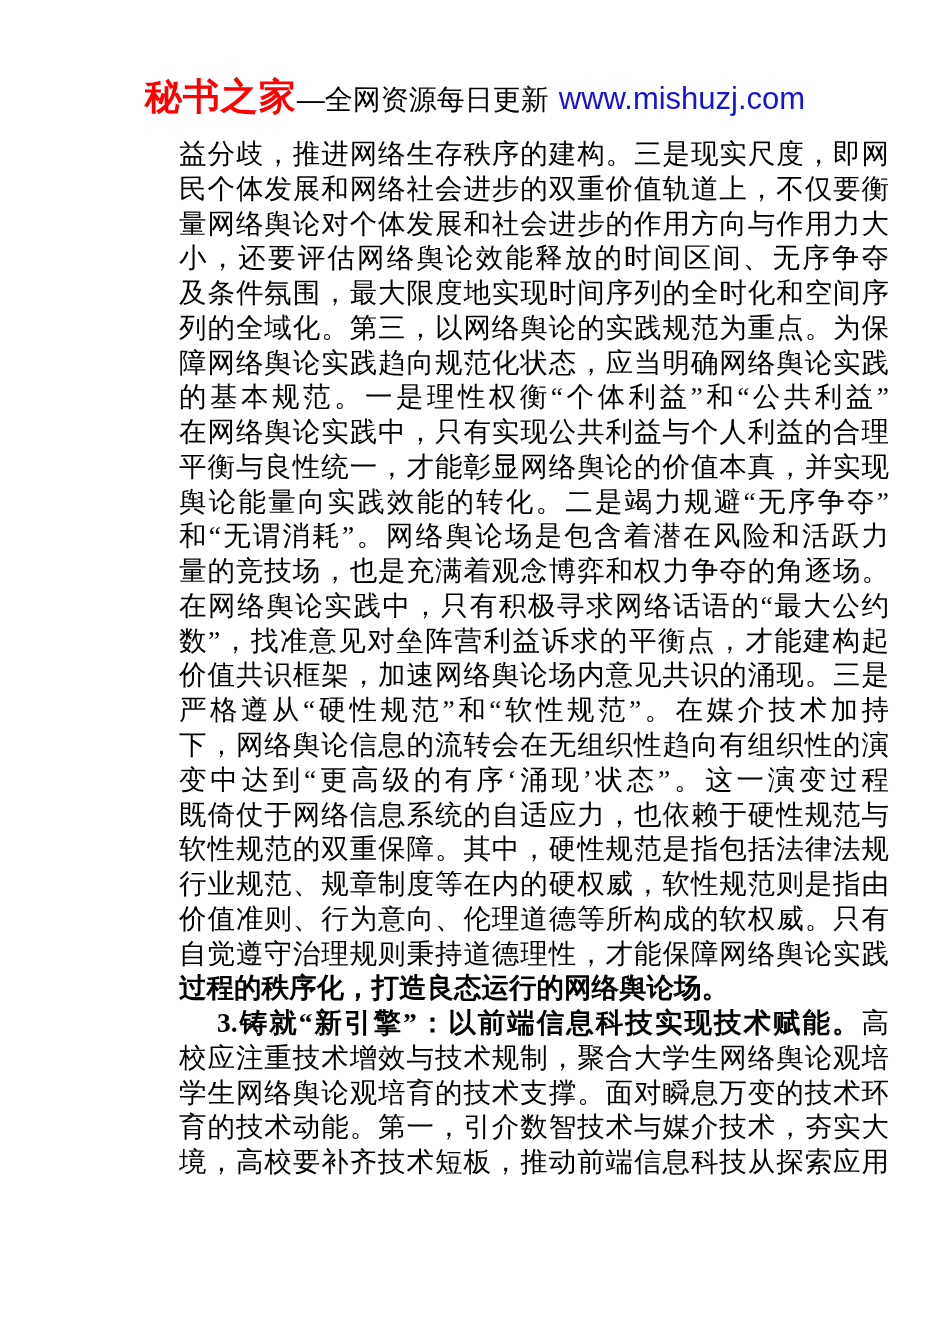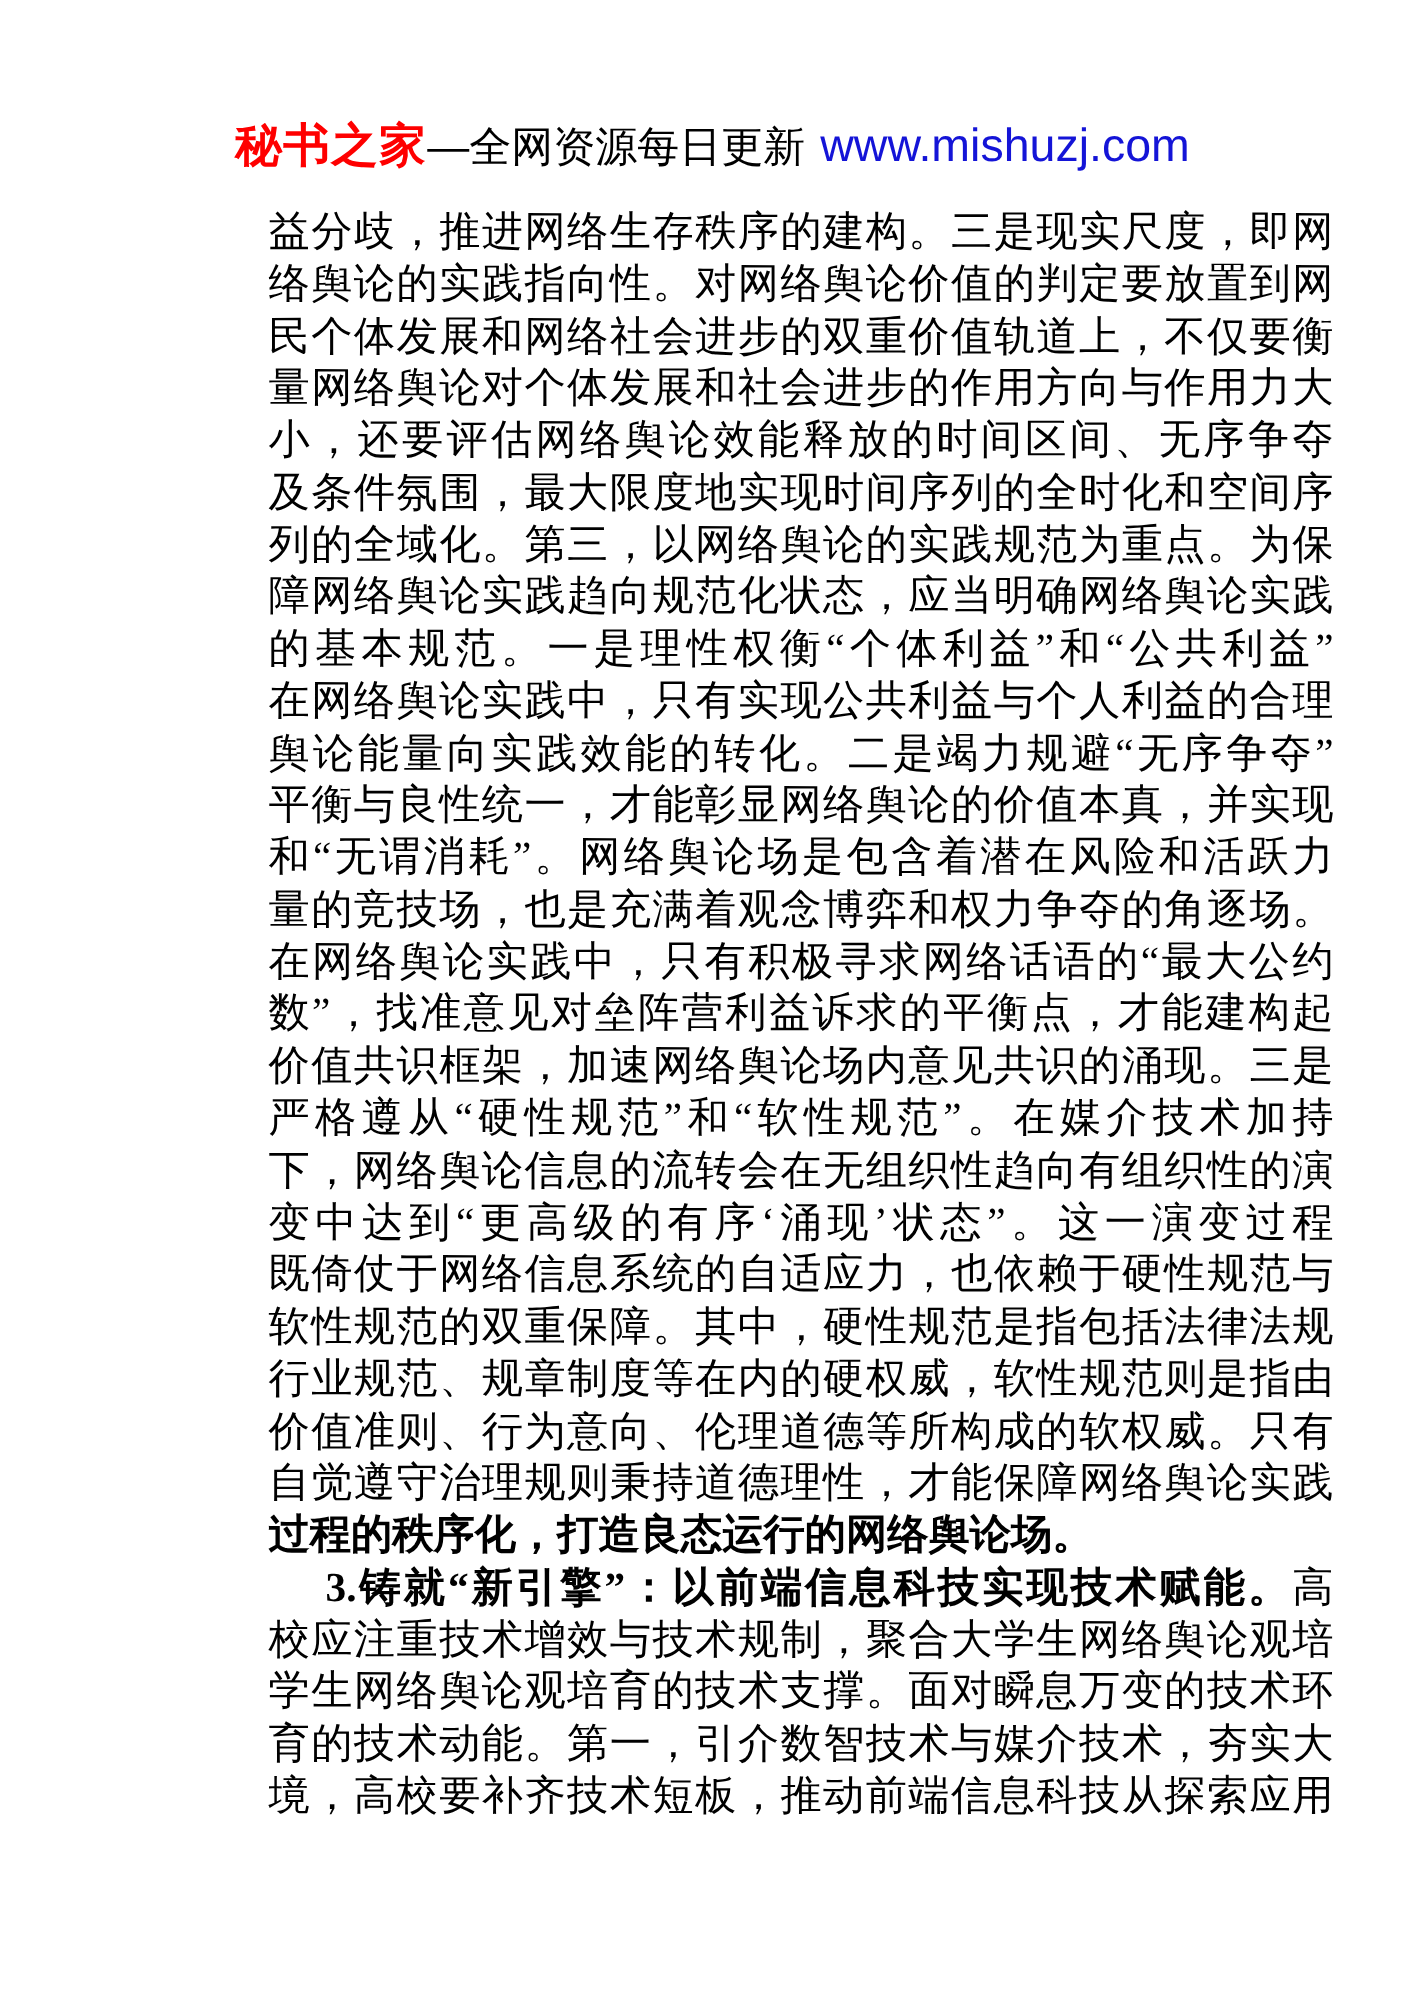--- a/index.html
+++ b/index.html
@@ -16,21 +16,21 @@
   }
   .site-header{
     position:absolute;top:80px;left:0;width:950px;
     text-align:center;white-space:nowrap;
     font-family:"Liberation Sans","DejaVu Sans",sans-serif;
     line-height:34px;
   }
   .brand{
     color:var(--brand-red);
     font-weight:700;
-    font-size:31px;
+    font-size:37px;
     letter-spacing:1px;
   }
   .sep,.tagline{
     color:var(--ink);
     font-size:28px;
     font-weight:400;
   }
   .url{
     color:var(--url-blue);
     font-size:31px;
@@ -63,31 +63,30 @@
 </style>
 </head>
 <body>
 
 <div class="site-header">
   <span class="brand">秘书之家</span><span class="sep">—</span><span class="tagline">全网资源每日更新</span><span class="url">www.mishuzj.com</span>
 </div>
 
 <div class="doc-body">
     <div class="line"><span>益分歧，推进网络生存秩序的建构。三是现实尺度，即网</span></div>
-    <div class="line"><span>络舆论的实践指向性。对网络舆论价值的判定要放置到网</span></div>
     <div class="line"><span>民个体发展和网络社会进步的双重价值轨道上，不仅要衡</span></div>
     <div class="line"><span>量网络舆论对个体发展和社会进步的作用方向与作用力大</span></div>
     <div class="line"><span>小，还要评估网络舆论效能释放的时间区间、无序争夺</span></div>
     <div class="line"><span>及条件氛围，最大限度地实现时间序列的全时化和空间序</span></div>
     <div class="line"><span>列的全域化。第三，以网络舆论的实践规范为重点。为保</span></div>
     <div class="line"><span>障网络舆论实践趋向规范化状态，应当明确网络舆论实践</span></div>
     <div class="line"><span>的基本规范。一是理性权衡“个体利益”和“公共利益”</span></div>
     <div class="line"><span>在网络舆论实践中，只有实现公共利益与个人利益的合理</span></div>
+    <div class="line"><span>平衡与良性统一，才能彰显网络舆论的价值本真，并实现</span></div>
     <div class="line"><span>舆论能量向实践效能的转化。二是竭力规避“无序争夺”</span></div>
-    <div class="line"><span>平衡与良性统一，才能彰显网络舆论的价值本真，并实现</span></div>
     <div class="line"><span>和“无谓消耗”。网络舆论场是包含着潜在风险和活跃力</span></div>
     <div class="line"><span>量的竞技场，也是充满着观念博弈和权力争夺的角逐场。</span></div>
     <div class="line"><span>在网络舆论实践中，只有积极寻求网络话语的“最大公约</span></div>
     <div class="line"><span>数”，找准意见对垒阵营利益诉求的平衡点，才能建构起</span></div>
     <div class="line"><span>价值共识框架，加速网络舆论场内意见共识的涌现。三是</span></div>
     <div class="line"><span>严格遵从“硬性规范”和“软性规范”。在媒介技术加持</span></div>
     <div class="line"><span>下，网络舆论信息的流转会在无组织性趋向有组织性的演</span></div>
     <div class="line"><span>变中达到“更高级的有序‘涌现’状态”。这一演变过程</span></div>
     <div class="line"><span>既倚仗于网络信息系统的自适应力，也依赖于硬性规范与</span></div>
     <div class="line"><span>软性规范的双重保障。其中，硬性规范是指包括法律法规</span></div>

